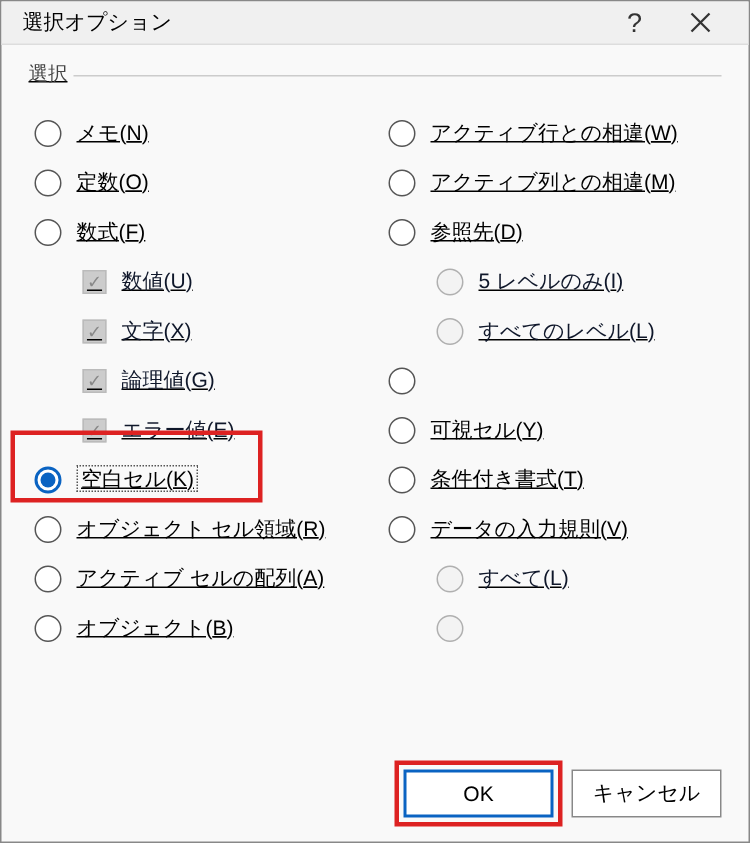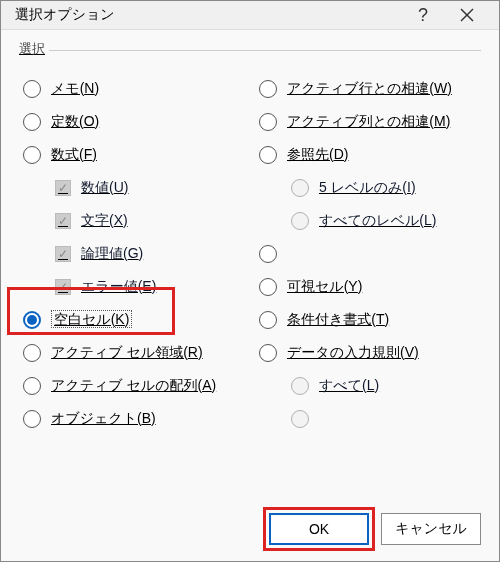--- a/index.html
+++ b/index.html
@@ -214,21 +214,21 @@
           <span class="label disabled"><span>エラー値(</span><span>E</span><span>)</span></span>
         </div>
 
         <div class="row">
           <div class="radio selected"></div>
           <span class="label"><span class="focus-box"><span>空白セル(</span><u>K</u><span>)</span></span></span>
         </div>
 
         <div class="row">
           <div class="radio"></div>
-          <span class="label"><span>アクティブ セル領域(</span><u>R</u><span>)</span></span>
+          <span class="label"><span>オブジェクト セル領域(</span><u>R</u><span>)</span></span>
         </div>
 
         <div class="row">
           <div class="radio"></div>
           <span class="label"><span>アクティブ セルの配列(</span><u>A</u><span>)</span></span>
         </div>
 
         <div class="row">
           <div class="radio"></div>
           <span class="label"><span>オブジェクト(</span><u>B</u><span>)</span></span>

